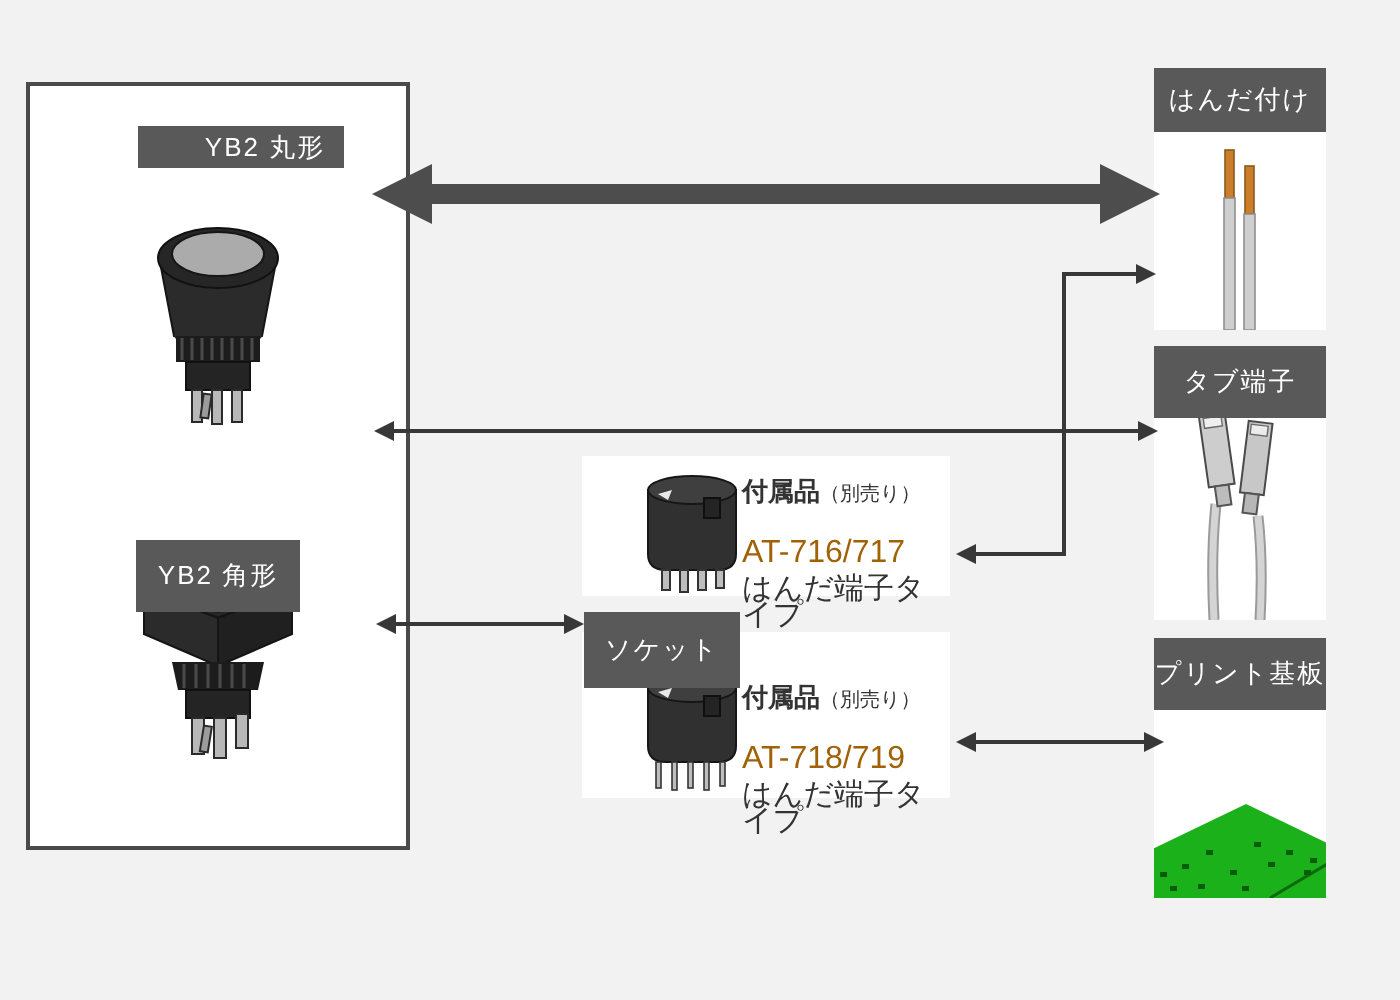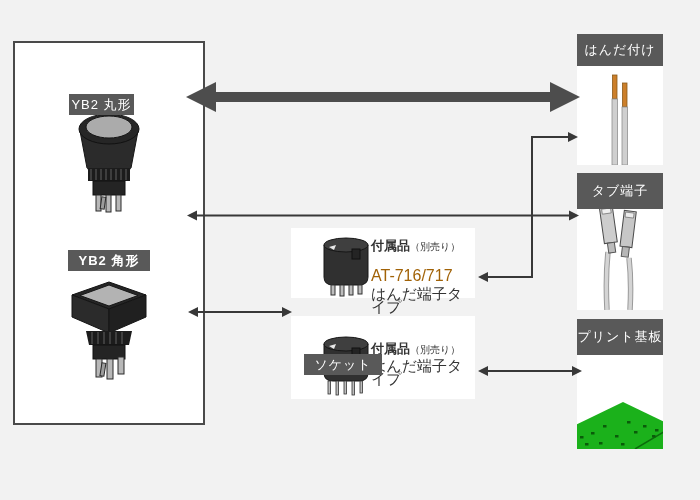--- a/index.html
+++ b/index.html
@@ -17,23 +17,23 @@
     background:#ffffff;border:2px solid #4a4a4a;
     box-sizing:border-box;z-index:1;
   }
   
   .badge{
     background:#595959;color:#ffffff;
     font-size:13px;letter-spacing:1px;
     display:flex;align-items:center;justify-content:center;
     z-index:6;white-space:nowrap;
   }
-  .badge-yb2-round{left:69px;top:94px;width:65px;height:21px;}
-  .badge-yb2-square{left:68px;top:250px;width:82px;height:21px;font-weight:bold;}
-  .badge-socket{left:304px;top:306px;width:78px;height:21px;margin-top:48px;}
+  .badge-yb2-round{left:69px;top:63px;width:79px;height:21px;padding-left:24px;}
+  .badge-yb2-square{left:68px;top:270px;width:82px;height:36px;}
+  .badge-socket{left:292px;top:306px;width:78px;height:38px;}
   
   .acc-box{
     background:#ffffff;z-index:2;
   }
   .acc-box-1{left:291px;top:228px;width:184px;height:70px;}
   .acc-box-2{left:291px;top:316px;width:184px;height:83px;}
   .acc-illu{position:absolute;left:28px;}
   .acc-box-1 .acc-illu{top:8px;}
   .acc-box-2 .acc-illu{top:19px;}
   .acc-text{position:absolute;left:80px;}
@@ -143,20 +143,21 @@
     <polygon points="10,11 17,9 15,14" fill="#e8e8e8"></polygon>
     <rect x="33" y="13" width="8" height="10" fill="#242424" stroke="#101010"></rect>
     <rect x="9" y="46" width="2.5" height="13" fill="#bdbdbd" stroke="#333" stroke-width="0.8"></rect>
     <rect x="17" y="46" width="2.5" height="14" fill="#bdbdbd" stroke="#333" stroke-width="0.8"></rect>
     <rect x="25" y="46" width="2.5" height="13" fill="#bdbdbd" stroke="#333" stroke-width="0.8"></rect>
     <rect x="33" y="46" width="2.5" height="14" fill="#bdbdbd" stroke="#333" stroke-width="0.8"></rect>
     <rect x="41" y="46" width="2.5" height="12" fill="#bdbdbd" stroke="#333" stroke-width="0.8"></rect>
   </svg>
   <div class="acc-text">
     <div class="acc-name"><span>付属品</span><span class="acc-name-note">（別売り）</span></div>
+    <div class="acc-model">AT-718/719</div>
     <div class="acc-type">はんだ端子タイプ</div>
   </div>
 </div>
 
 <div class="abs badge term-badge badge-solder">
   <span>はんだ付け</span>
 </div>
 <div class="abs term-box box-solder">
   <svg width="86" height="107" viewBox="0 0 86 107">
     <rect x="35.5" y="17" width="4.5" height="24" fill="#cc7f2a" stroke="#8a5a1a" stroke-width="0.8"></rect>

